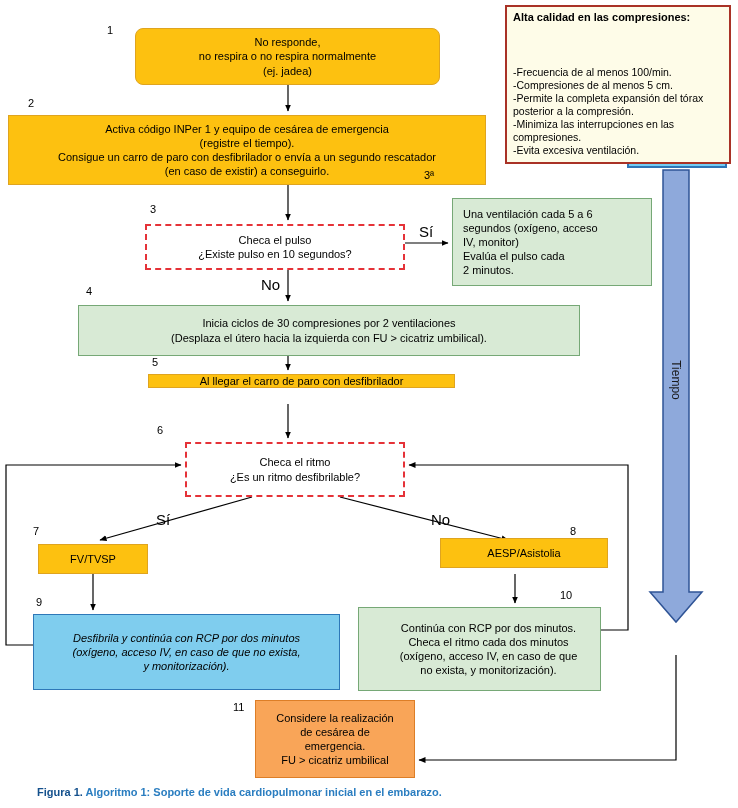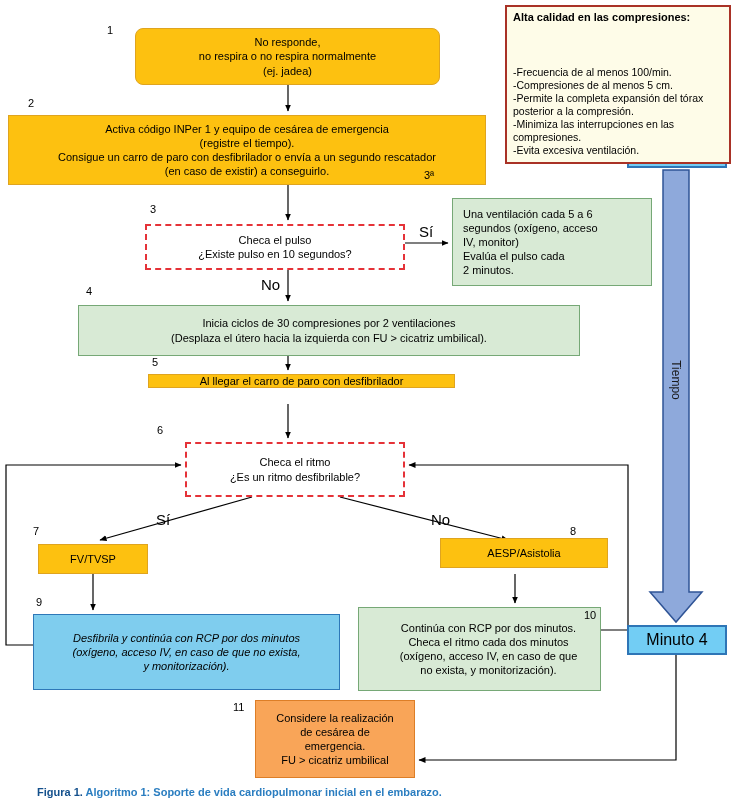--- a/index.html
+++ b/index.html
@@ -49,21 +49,21 @@
   .num1  { left:107px; top:24px; }
   .num2  { left:28px;  top:97px; }
   .num3  { left:150px; top:203px; }
   .num3a { left:424px; top:169px; }
   .num4  { left:86px;  top:285px; }
   .num5  { left:152px; top:356px; }
   .num6  { left:157px; top:424px; }
   .num7  { left:33px;  top:525px; }
   .num8  { left:570px; top:525px; }
   .num9  { left:36px;  top:596px; }
-  .num10 { left:584px; top:589px;margin-top:20px; }
+  .num10 { left:560px; top:589px; }
   .num11 { left:233px; top:701px; }
 
   .blabel { position:absolute; z-index:3; font-size:15px; color:#000; }
   .si1 { left:419px; top:223px; }
   .no1 { left:261px; top:276px; }
   .si2 { left:156px; top:511px; }
   .no2 { left:431px; top:511px; }
 
   .caption { position:absolute; z-index:3; left:5px; top:786px; font-size:11px; font-weight:bold; }
   .caption .cap-label { color:#14508C;padding-left:32px; }
@@ -128,21 +128,20 @@
   <div class="node green n10">Continúa con RCP por dos minutos.
 Checa el ritmo cada dos minutos
 (oxígeno, acceso IV, en caso de que
 no exista, y monitorización).</div>
   <div class="node orange n11">Considere la realización
 de cesárea de
 emergencia.
 FU &gt; cicatriz umbilical</div>
 
   <div class="node minute minute0">Minuto 0</div>
-  <div class="node minute minute4">Minuto 4</div>
 
   <div class="note">
     <div class="note-title">Alta calidad en las compresiones:</div>
     <div class="note-body">-Frecuencia de al menos 100/min.
 -Compresiones de al menos 5 cm.
 -Permite la completa expansión del tórax posterior a la compresión.
 -Minimiza las interrupciones en las compresiones.
 -Evita excesiva ventilación.</div>
   </div>
 

